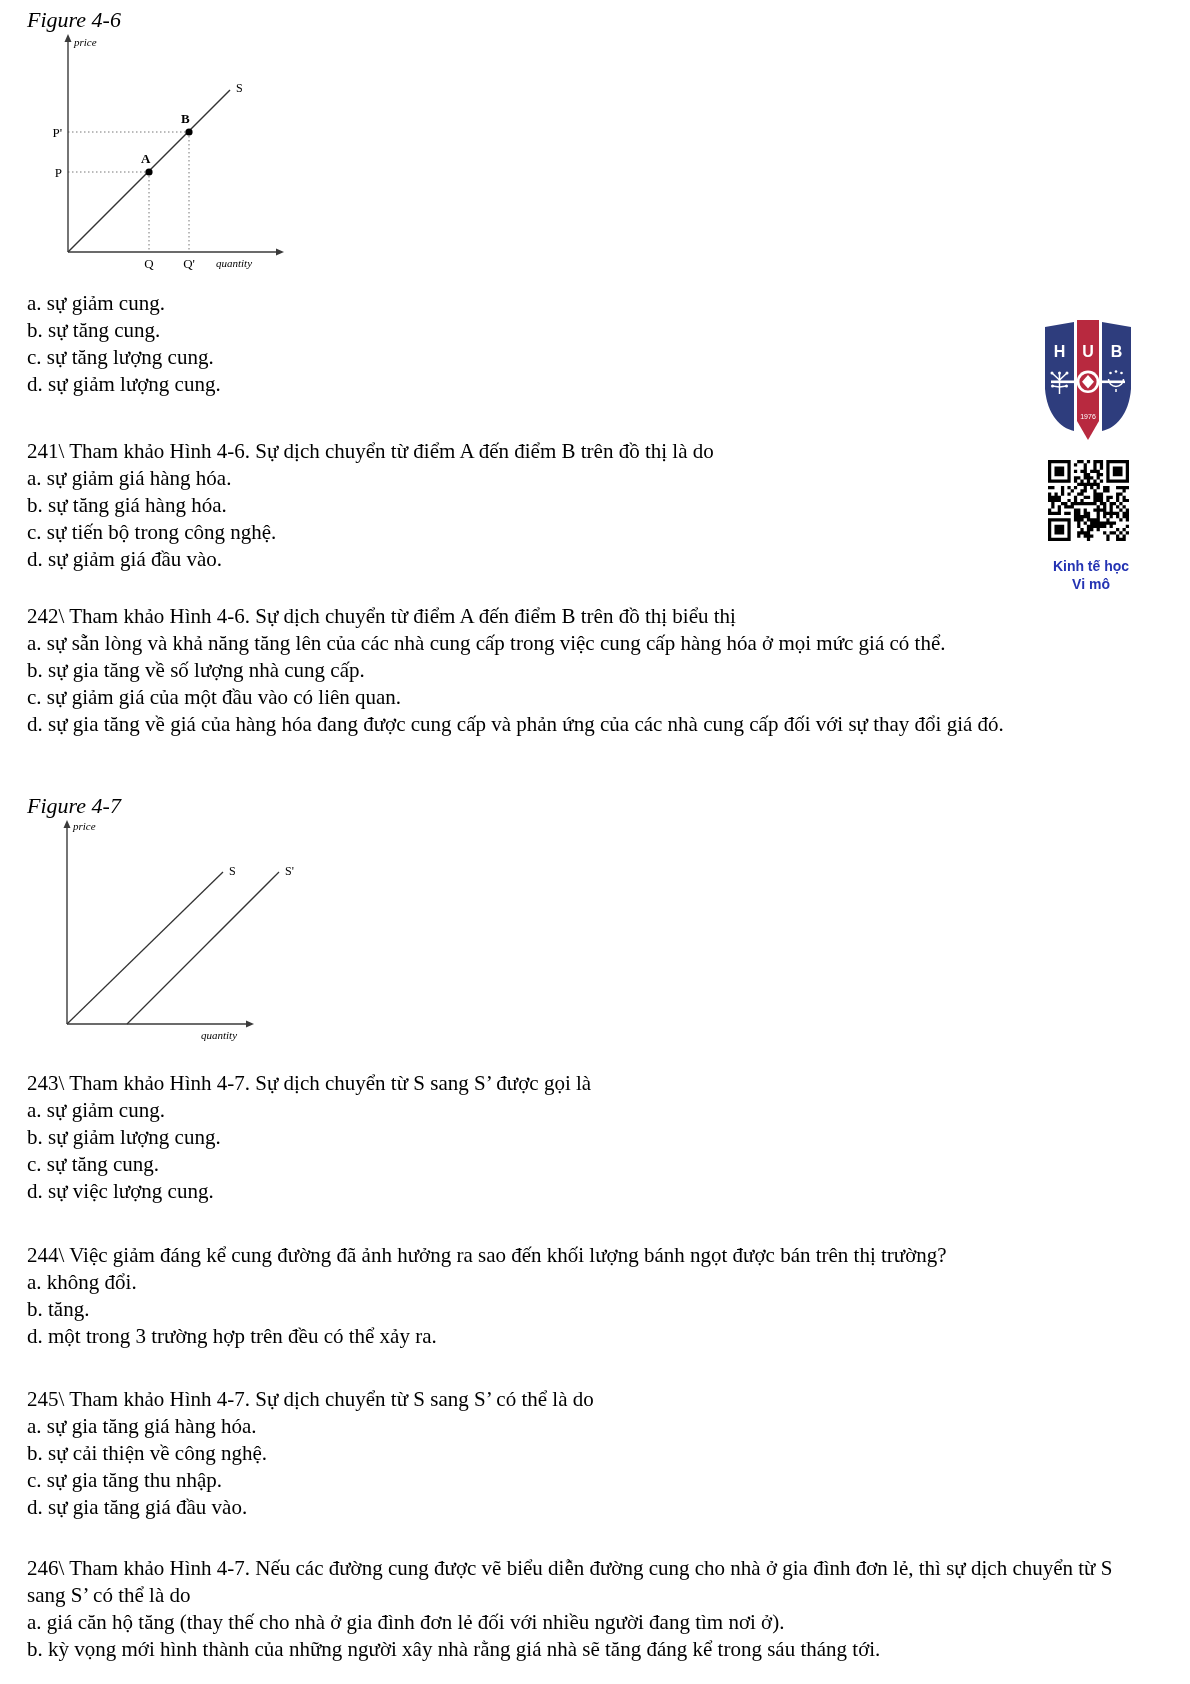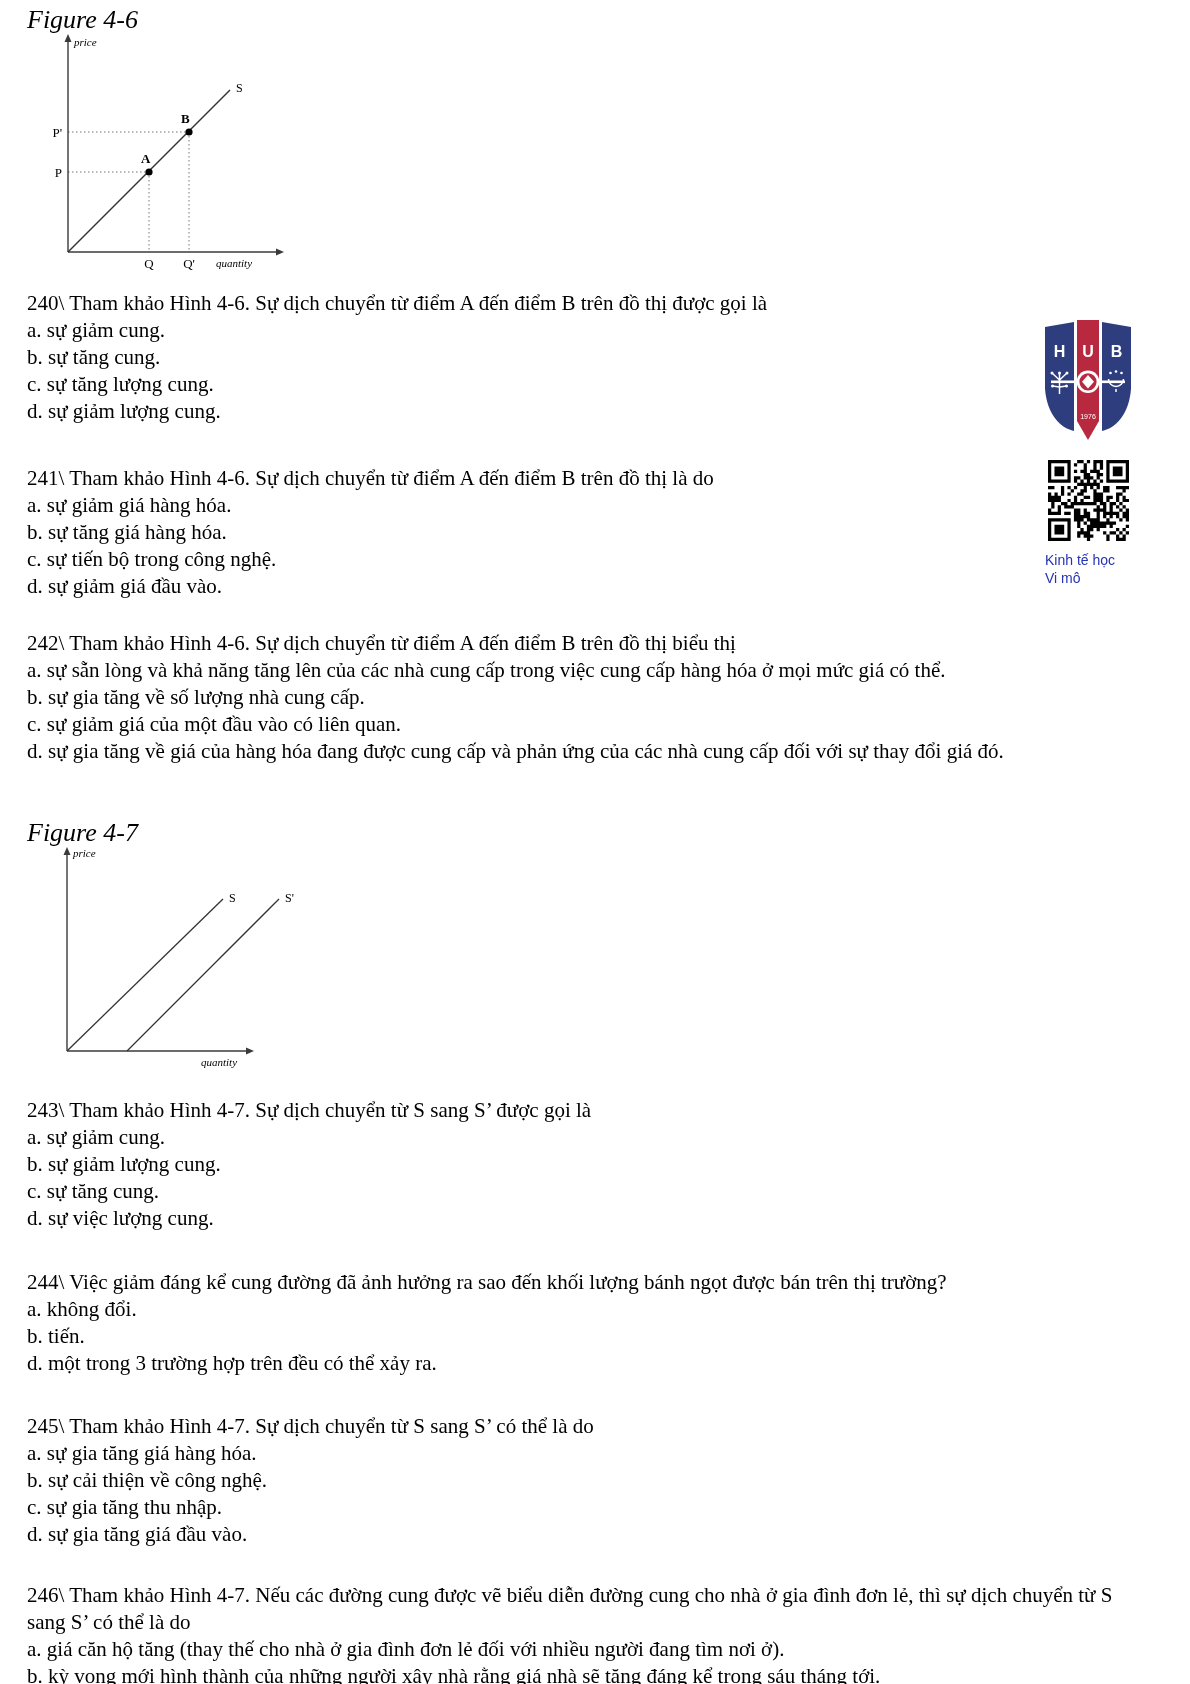--- a/index.html
+++ b/index.html
@@ -2,43 +2,43 @@
 <html lang="vi"><head>
 <meta charset="utf-8">
 <style>
   html,body{margin:0;padding:0;background:#ffffff;}
   body{
     width:1190px;height:1684px;position:relative;overflow:hidden;
     font-family:"Liberation Serif","DejaVu Serif",serif;
     font-size:21px;line-height:27px;color:#000;
   }
   .doc{padding:8px 0 0 27px;}
-  .fig-title{font-style:italic;font-size:26px;line-height:24px;margin:0;font-weight:normal;}
+  .fig-title{font-style:italic;font-size:22px;line-height:24px;margin:0;font-weight:normal;}
   .fig-svg{display:block;margin-left:-7px;}
   .qblock{max-width:1100px;}
   .q240{margin-top:16px;}
   .q241{margin-top:40px;}
   .q242{margin-top:30px;}
   .fig47{margin-top:56px;}
   .q243{margin-top:20px;}
   .q244{margin-top:37px;}
   .q245{margin-top:36px;}
   .q246{margin-top:34px;}
   .qline{white-space:normal;}
   svg text{font-family:"Liberation Serif","DejaVu Serif",serif;}
   .axis-label{font-style:italic;font-size:11px;}
   .curve-label{font-size:12px;}
   .tick-label{font-size:13px;}
   .pt-label{font-size:13px;font-weight:bold;}
   .brand-col{position:absolute;left:1045px;top:319px;width:92px;}
   .qr-wrap{margin-top:4px;}
   .qr-caption{
-    width:92px;
+    margin-top:6px;width:92px;text-align:center;
     font-family:"Liberation Sans","DejaVu Sans",sans-serif;
-    font-weight:normal;font-size:14px;line-height:18px;color:#2433b3;
+    font-weight:bold;font-size:14px;line-height:18px;color:#2433b3;
   }
   .shield-letter{font-family:"Liberation Sans","DejaVu Sans",sans-serif;font-weight:bold;font-size:16px;}
   .shield-year{font-family:"Liberation Sans","DejaVu Sans",sans-serif;font-size:7px;}
 </style>
 </head>
 <body>
 
 <div class="doc">
 
   <div>
@@ -70,21 +70,20 @@
       <text class="pt-label" x="121" y="131">A</text>
       <text class="pt-label" x="161" y="91">B</text>
       <text class="tick-label" x="42" y="145" text-anchor="end">P</text>
       <text class="tick-label" x="42" y="105" text-anchor="end">P'</text>
       <text class="tick-label" x="129" y="236" text-anchor="middle">Q</text>
       <text class="tick-label" x="169" y="236" text-anchor="middle">Q'</text>
     </svg>
   </div>
 
   <div class="qblock q240">
-    <div class="qline">240\ Tham khảo Hình 4-6. Sự dịch chuyển từ điểm A đến điểm B trên đồ thị được gọi là</div>
     <div class="qline">a. sự giảm cung.</div>
     <div class="qline">b. sự tăng cung.</div>
     <div class="qline">c. sự tăng lượng cung.</div>
     <div class="qline">d. sự giảm lượng cung.</div>
   </div>
 
   <div class="qblock q241">
     <div class="qline">241\ Tham khảo Hình 4-6. Sự dịch chuyển từ điểm A đến điểm B trên đồ thị là do</div>
     <div class="qline">a. sự giảm giá hàng hóa.</div>
     <div class="qline">b. sự tăng giá hàng hóa.</div>
@@ -125,21 +124,21 @@
     <div class="qline">243\ Tham khảo Hình 4-7. Sự dịch chuyển từ S sang S’ được gọi là</div>
     <div class="qline">a. sự giảm cung.</div>
     <div class="qline">b. sự giảm lượng cung.</div>
     <div class="qline">c. sự tăng cung.</div>
     <div class="qline">d. sự việc lượng cung.</div>
   </div>
 
   <div class="qblock q244">
     <div class="qline">244\ Việc giảm đáng kể cung đường đã ảnh hưởng ra sao đến khối lượng bánh ngọt được bán trên thị trường?</div>
     <div class="qline">a. không đổi.</div>
-    <div class="qline">b. tiến.</div>
+    <div class="qline">b. tăng.</div>
     <div class="qline">d. một trong 3 trường hợp trên đều có thể xảy ra.</div>
   </div>
 
   <div class="qblock q245">
     <div class="qline">245\ Tham khảo Hình 4-7. Sự dịch chuyển từ S sang S’ có thể là do</div>
     <div class="qline">a. sự gia tăng giá hàng hóa.</div>
     <div class="qline">b. sự cải thiện về công nghệ.</div>
     <div class="qline">c. sự gia tăng thu nhập.</div>
     <div class="qline">d. sự gia tăng giá đầu vào.</div>
   </div>

